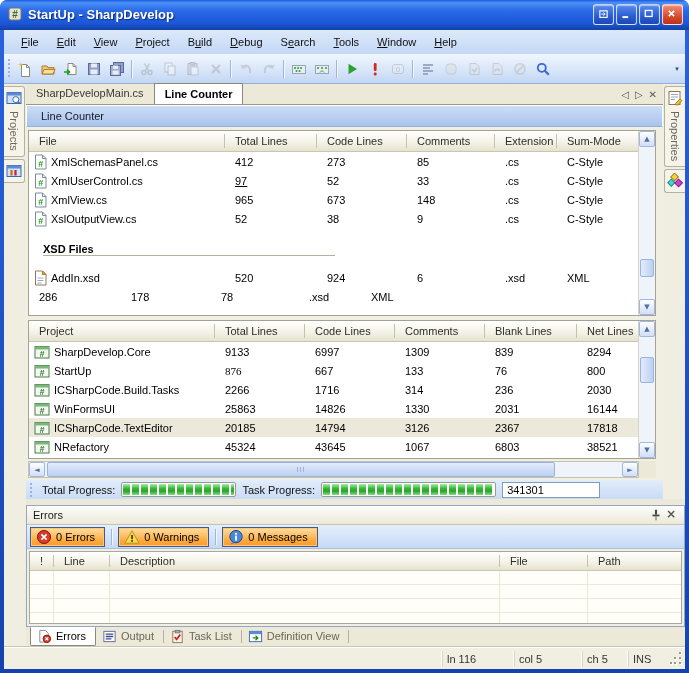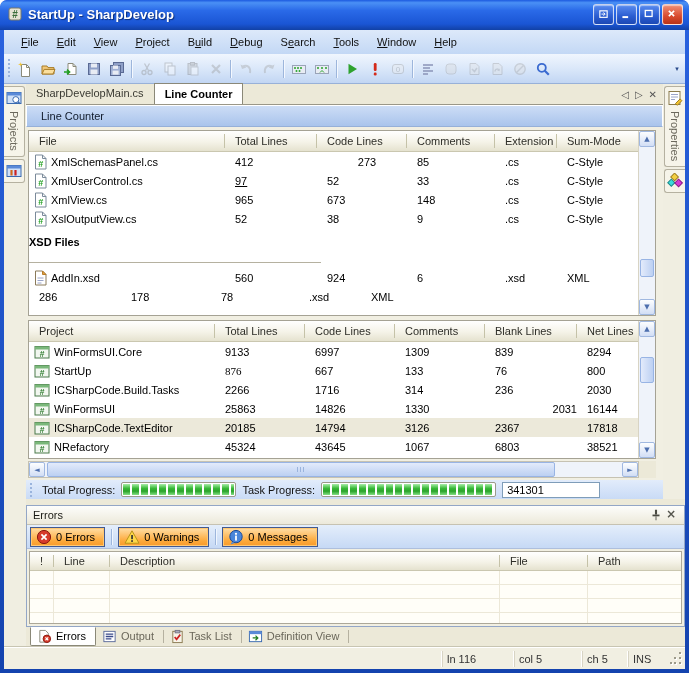--- a/index.html
+++ b/index.html
@@ -73,21 +73,21 @@
   .datatable{ flex:1; overflow:hidden; background:#fff; }
   .thead{ height:21px; display:flex; background:linear-gradient(180deg,#ffffff,#f5f3e8 55%,#e5e2cf);
     border-bottom:1px solid #cac7b0; }
   .th{ padding:4px 0 0 10px; color:#2e2e28; position:relative; white-space:nowrap; overflow:hidden; flex:none; }
   .th::after{ content:''; position:absolute; right:0; top:3px; bottom:3px; width:1px; background:#c5c2a8; }
   .tr{ height:19px; display:flex; align-items:center; white-space:nowrap; }
   .tr.highlight{ background:#ece9da; }
   .td{ padding-left:10px; overflow:hidden; flex:none; }
   .td.first{ padding-left:5px; display:flex; align-items:center; gap:4px; }
   .tr.group{ margin-top:12px; margin-bottom:9px; }
-  .tr.group span{ font-weight:bold; width:292px; border-bottom:1px solid #b5b1a0; padding-bottom:14px; }
+  .tr.group span{ font-weight:bold; margin-left:14px; width:292px; border-bottom:1px solid #b5b1a0; padding-bottom:0; }
 
   
   .vscroll{ width:17px; background:#eff3fa; border-left:1px solid #d8d4c4; display:flex; flex-direction:column; flex:none; }
   .sb-btn{ height:16px; background:linear-gradient(180deg,#fdfeff,#d2def5); border:1px solid #a0b8e0; border-radius:2px;
     color:#4d6fae; display:flex; align-items:center; justify-content:center;
     font-family:"DejaVu Sans",sans-serif; font-size:7px; flex:none; }
   .sb-track{ flex:1; position:relative; }
   .sb-thumb{ position:absolute; left:1px; right:1px; background:linear-gradient(90deg,#e3ebfb,#bcd0f2);
     border:1px solid #98b4e4; border-radius:2px; }
   .hscroll{ position:absolute; left:2px; top:356px; width:611px; height:17px; background:#eff3fa;
@@ -475,21 +475,21 @@
                   <span class="icon">
                     <svg width="13" height="16" viewBox="0 0 13 16" xmlns="http://www.w3.org/2000/svg">
                       <path d="M1.5 1h7l3.5 3.5V15h-10.5z" fill="#fff" stroke="#7a8a9a"></path>
                       <path d="M8.5 1v3.5H12" fill="none" stroke="#7a8a9a"></path>
                       <text x="6.8" y="12.5" text-anchor="middle" font-size="9" font-weight="bold" fill="#1f9e1f">#</text>
                     </svg>
                   </span>
                   <span>XmlSchemasPanel.cs</span>
                 </div>
                 <div class="td" style="width: 92px;">412</div>
-                <div class="td" style="width: 90px; text-align: center;">273</div>
+                <div class="td" style="width: 90px;">273</div>
                 <div class="td" style="width: 88px;">85</div>
                 <div class="td" style="width: 62px;">.cs</div>
                 <div class="td" style="width: 83px;">C-Style</div>
               </div>
               <div class="tr">
                 <div class="td first" style="width: 196px;">
                   <span class="icon">
                     <svg width="13" height="16" viewBox="0 0 13 16" xmlns="http://www.w3.org/2000/svg">
                       <path d="M1.5 1h7l3.5 3.5V15h-10.5z" fill="#fff" stroke="#7a8a9a"></path>
                       <path d="M8.5 1v3.5H12" fill="none" stroke="#7a8a9a"></path>
@@ -545,21 +545,21 @@
                 <div class="td first" style="width: 196px;">
                   <span class="icon">
                     <svg width="13" height="16" viewBox="0 0 13 16" xmlns="http://www.w3.org/2000/svg">
                       <path d="M1.5 1h7l3.5 3.5V15h-10.5z" fill="#fff" stroke="#8a7a5a"></path>
                       <path d="M8.5 1L12 4.5H8.5z" fill="#e8a33d" stroke="#b87d2a"></path>
                       <path d="M3.5 8h6M3.5 10.5h6M3.5 13h4" stroke="#9aa4c8"></path>
                     </svg>
                   </span>
                   <span>AddIn.xsd</span>
                 </div>
-                <div class="td" style="width: 92px;">560</div>
+                <div class="td" style="width: 92px;">520</div>
                 <div class="td" style="width: 90px;">924</div>
                 <div class="td" style="width: 88px;">6</div>
                 <div class="td" style="width: 62px;">.xsd</div>
                 <div class="td" style="width: 83px;">XML</div>
               </div>
               <div class="tr">
                 <div class="td" style="width: 92px;">286</div>
                 <div class="td" style="width: 90px;">178</div>
                 <div class="td" style="width: 88px;">78</div>
                 <div class="td" style="width: 62px;">.xsd</div>
@@ -586,21 +586,21 @@
               </div>
               <div class="tr">
                 <div class="td first" style="width: 186px;">
                   <span class="icon">
                     <svg width="16" height="16" viewBox="0 0 16 16" xmlns="http://www.w3.org/2000/svg">
                       <rect x="1" y="2.5" width="14" height="11.5" fill="#f2f7f0" stroke="#4a7a4a"></rect>
                       <rect x="1" y="2.5" width="14" height="3" fill="#7ab87a"></rect>
                       <text x="8" y="13" text-anchor="middle" font-size="8.5" font-weight="bold" fill="#2a7a2a">#</text>
                     </svg>
                   </span>
-                  <span>WinFormsUI.Core</span>
+                  <span>SharpDevelop.Core</span>
                 </div>
                 <div class="td" style="width: 90px;">9133</div>
                 <div class="td" style="width: 90px;">6997</div>
                 <div class="td" style="width: 90px;">1309</div>
                 <div class="td" style="width: 92px;">839</div>
                 <div class="td" style="width: 63px;">8294</div>
               </div>
               <div class="tr">
                 <div class="td first" style="width: 186px;">
                   <span class="icon">
@@ -642,21 +642,21 @@
                       <rect x="1" y="2.5" width="14" height="11.5" fill="#f2f7f0" stroke="#4a7a4a"></rect>
                       <rect x="1" y="2.5" width="14" height="3" fill="#7ab87a"></rect>
                       <text x="8" y="13" text-anchor="middle" font-size="8.5" font-weight="bold" fill="#2a7a2a">#</text>
                     </svg>
                   </span>
                   <span>WinFormsUI</span>
                 </div>
                 <div class="td" style="width: 90px;">25863</div>
                 <div class="td" style="width: 90px;">14826</div>
                 <div class="td" style="width: 90px;">1330</div>
-                <div class="td" style="width: 92px; text-align: right;">2031</div>
+                <div class="td" style="width: 92px;">2031</div>
                 <div class="td" style="width: 63px;">16144</div>
               </div>
               <div class="tr highlight">
                 <div class="td first" style="width: 186px;">
                   <span class="icon">
                     <svg width="16" height="16" viewBox="0 0 16 16" xmlns="http://www.w3.org/2000/svg">
                       <rect x="1" y="2.5" width="14" height="11.5" fill="#f2f7f0" stroke="#4a7a4a"></rect>
                       <rect x="1" y="2.5" width="14" height="3" fill="#7ab87a"></rect>
                       <text x="8" y="13" text-anchor="middle" font-size="8.5" font-weight="bold" fill="#2a7a2a">#</text>
                     </svg>

